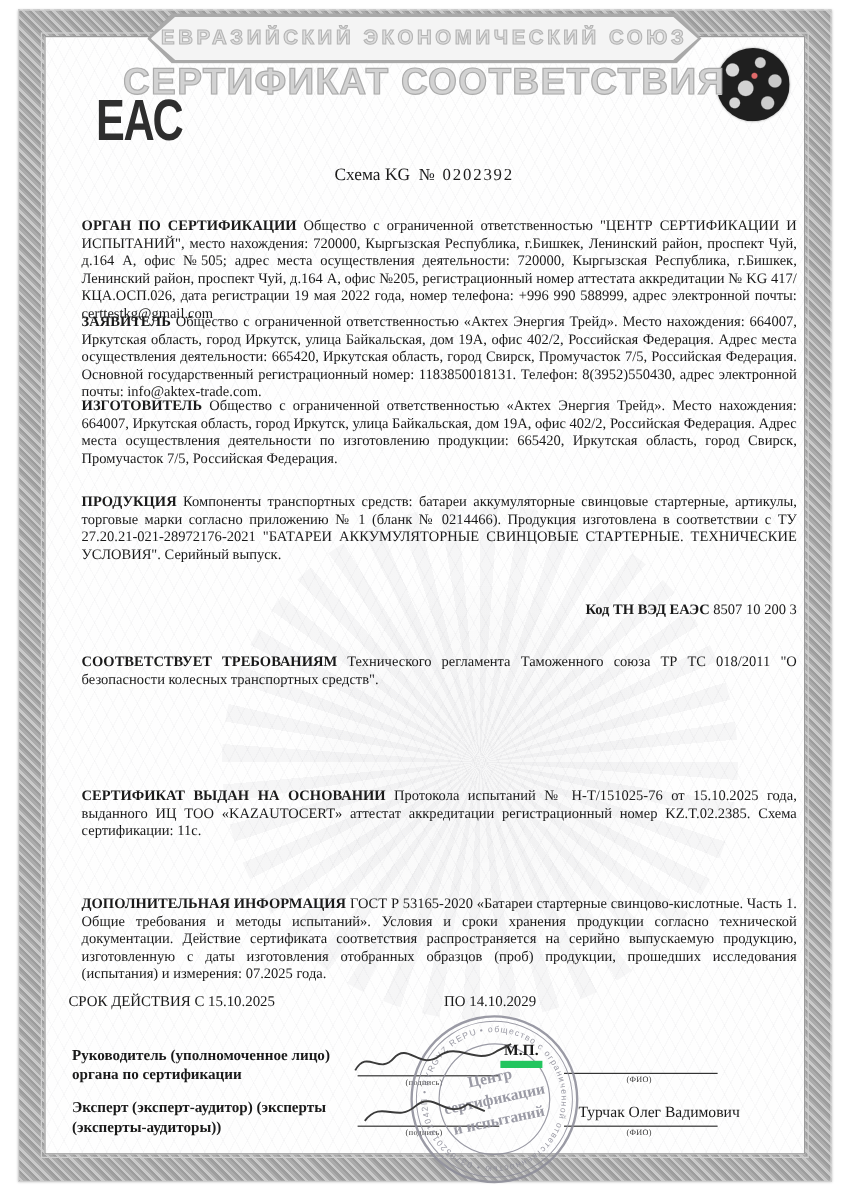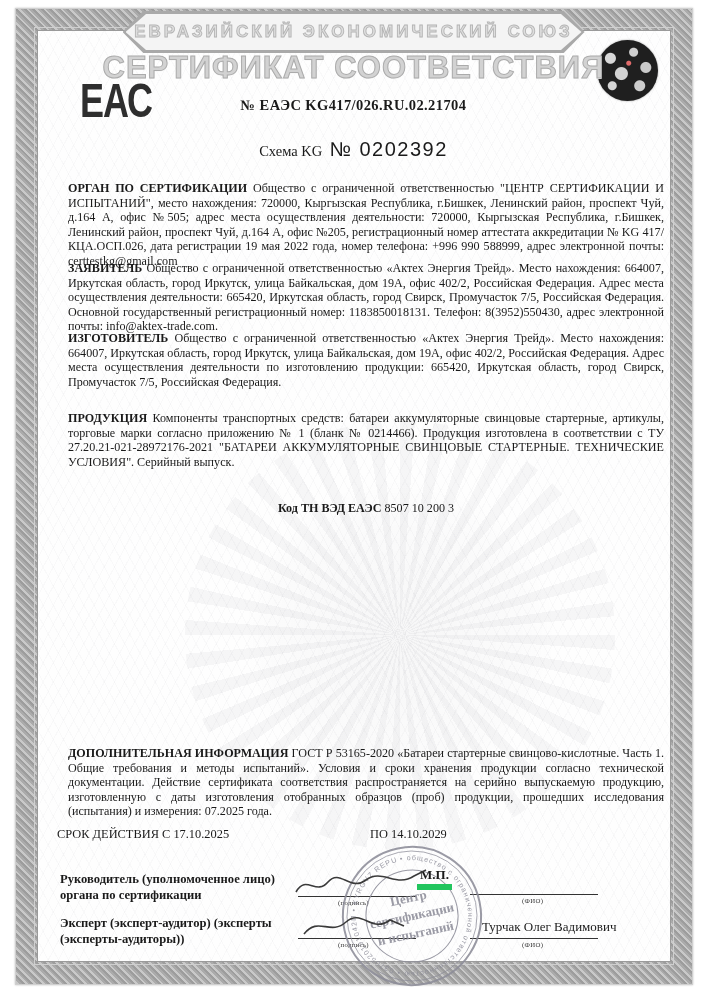--- a/index.html
+++ b/index.html
@@ -46,26 +46,26 @@
       radial-gradient(circle at 25% 75%, #d5d5d5 0 4px, transparent 5px),
       radial-gradient(circle at 52% 38%, #e06a6a 0 2px, transparent 3px),
       #1f1f1f;
     box-shadow:0 0 2px rgba(0,0,0,.4);}
   .title{position:absolute;top:50px;left:0;right:0;text-align:center;
     font-family:"Liberation Sans",sans-serif;font-size:31px;font-weight:800;letter-spacing:1px;
     color:#d2d2d2;-webkit-text-stroke:1px #ababab;text-shadow:0 1px 0 #f5f5f5;white-space:nowrap;}
   .cert-no{position:absolute;top:97px;left:0;right:0;text-align:center;
     font-size:14.5px;font-weight:700;letter-spacing:.4px;}
   .series{position:absolute;top:138px;left:0;right:0;text-align:center;font-size:14.5px;}
-  .series-num{font-family:Liberation Sans, sans-serif;font-size:20px;letter-spacing:1.5px;}
+  .series-num{font-family:Liberation Serif, serif;font-size:14px;letter-spacing:1.5px;}
   
   .sec{position:absolute;left:57px;width:596px;margin:11px;font-size:12.1px;line-height:14.6px;
     text-align:justify;}
   .sec .lbl{font-weight:700;}
-  .sec.nojust{text-align:center;}
+  .sec.nojust{text-align:right;}
   .validity-po{position:absolute;left:370px;font-size:12.4px;}
   .validity-s{position:absolute;left:57px;font-size:12.4px;}
   .validity-s .lbl,.validity-po .lbl{font-weight:400;}
   
   .role{position:absolute;left:60px;width:235px;font-size:12.6px;font-weight:700;line-height:16px;}
   .sig-line{position:absolute;height:0;border-top:1px solid #333;}
   .tiny{position:absolute;font-size:6.8px;color:#333;letter-spacing:.3px;}
   .name{position:absolute;font-size:13px;white-space:nowrap;}
   .mp{position:absolute;left:417px;top:867px;font-size:13px;font-weight:700;
     border-bottom:6px solid #22c55e;padding:0 3px 1px 3px;z-index:5;}
@@ -85,21 +85,20 @@
     <div class="banner-outer"></div>
     <div class="banner-inner">
       <span class="banner-text">ЕВРАЗИЙСКИЙ ЭКОНОМИЧЕСКИЙ СОЮЗ</span>
     </div>
   </div>
 
   <div class="eac">ЕАС</div>
   <div class="holo"></div>
 
   <div class="title">СЕРТИФИКАТ СООТВЕТСТВИЯ</div>
-  <div class="cert-no">№ ЕАЭС KG417/026.RU.02.21704</div>
 
   <div class="series">
     <span>Схема KG</span>&nbsp;
     <span class="series-num">№ 0202392</span>
   </div>
 
   <p class="sec" style="top:170px">
     <span class="lbl">ОРГАН ПО СЕРТИФИКАЦИИ</span>
     <span>Общество с ограниченной ответственностью "ЦЕНТР СЕРТИФИКАЦИИ И ИСПЫТАНИЙ", место нахождения: 720000, Кыргызская Республика, г.Бишкек, Ленинский район, проспект Чуй, д.164 А, офис №505; адрес места осуществления деятельности: 720000, Кыргызская Республика, г.Бишкек, Ленинский район, проспект Чуй, д.164 А, офис №205, регистрационный номер аттестата аккредитации № KG 417/КЦА.ОСП.026, дата регистрации 19 мая 2022 года, номер телефона: +996 990 588999, адрес электронной почты: certtestkg@gmail.com</span>
   </p>
@@ -117,30 +116,38 @@
   <p class="sec" style="top:400px">
     <span class="lbl">ПРОДУКЦИЯ</span>
     <span>Компоненты транспортных средств: батареи аккумуляторные свинцовые стартерные, артикулы, торговые марки согласно приложению № 1 (бланк № 0214466). Продукция изготовлена в соответствии с ТУ 27.20.21-021-28972176-2021 "БАТАРЕИ АККУМУЛЯТОРНЫЕ СВИНЦОВЫЕ СТАРТЕРНЫЕ. ТЕХНИЧЕСКИЕ УСЛОВИЯ". Серийный выпуск.</span>
   </p>
 
   <p class="sec nojust" style="top:490px">
     <span class="lbl">Код ТН ВЭД ЕАЭС</span>
     <span>8507 10 200 3</span>
   </p>
 
+  <p class="sec" style="top:533px">
+    <span class="lbl">СООТВЕТСТВУЕТ ТРЕБОВАНИЯМ</span>
+    <span>Технического регламента Таможенного союза ТР ТС 018/2011 "О безопасности колесных транспортных средств".</span>
+  </p>
 
+  <p class="sec" style="top:645px">
+    <span class="lbl">СЕРТИФИКАТ ВЫДАН НА ОСНОВАНИИ</span>
+    <span>Протокола испытаний № Н-Т/151025-76 от 15.10.2025 года, выданного ИЦ ТОО «KAZAUTOCERT» аттестат аккредитации регистрационный номер KZ.T.02.2385. Схема сертификации: 11с.</span>
+  </p>
 
   <p class="sec" style="top:735px">
     <span class="lbl">ДОПОЛНИТЕЛЬНАЯ ИНФОРМАЦИЯ</span>
     <span>ГОСТ Р 53165-2020 «Батареи стартерные свинцово-кислотные. Часть 1. Общие требования и методы испытаний». Условия и сроки хранения продукции согласно технической документации. Действие сертификата соответствия распространяется на серийно выпускаемую продукцию, изготовленную с даты изготовления отобранных образцов (проб) продукции, прошедших исследования (испытания) и измерения: 07.2025 года.</span>
   </p>
 
   <div class="validity-s" style="top:827px">
     <span class="lbl">СРОК ДЕЙСТВИЯ С</span>
-    <span>17.10.2025</span>
+    <span>15.10.2025</span>
   </div>
   <div class="validity-po" style="top:827px">
     <span class="lbl">ПО</span>
     <span>14.10.2029</span>
   </div>
 
   <div class="role" style="top:871px">Руководитель (уполномоченное лицо) органа по сертификации</div>
   <div class="role" style="top:915px">Эксперт (эксперт-аудитор) (эксперты (эксперты-аудиторы))</div>
 
   <svg class="stamp" viewBox="0 0 152 152">

